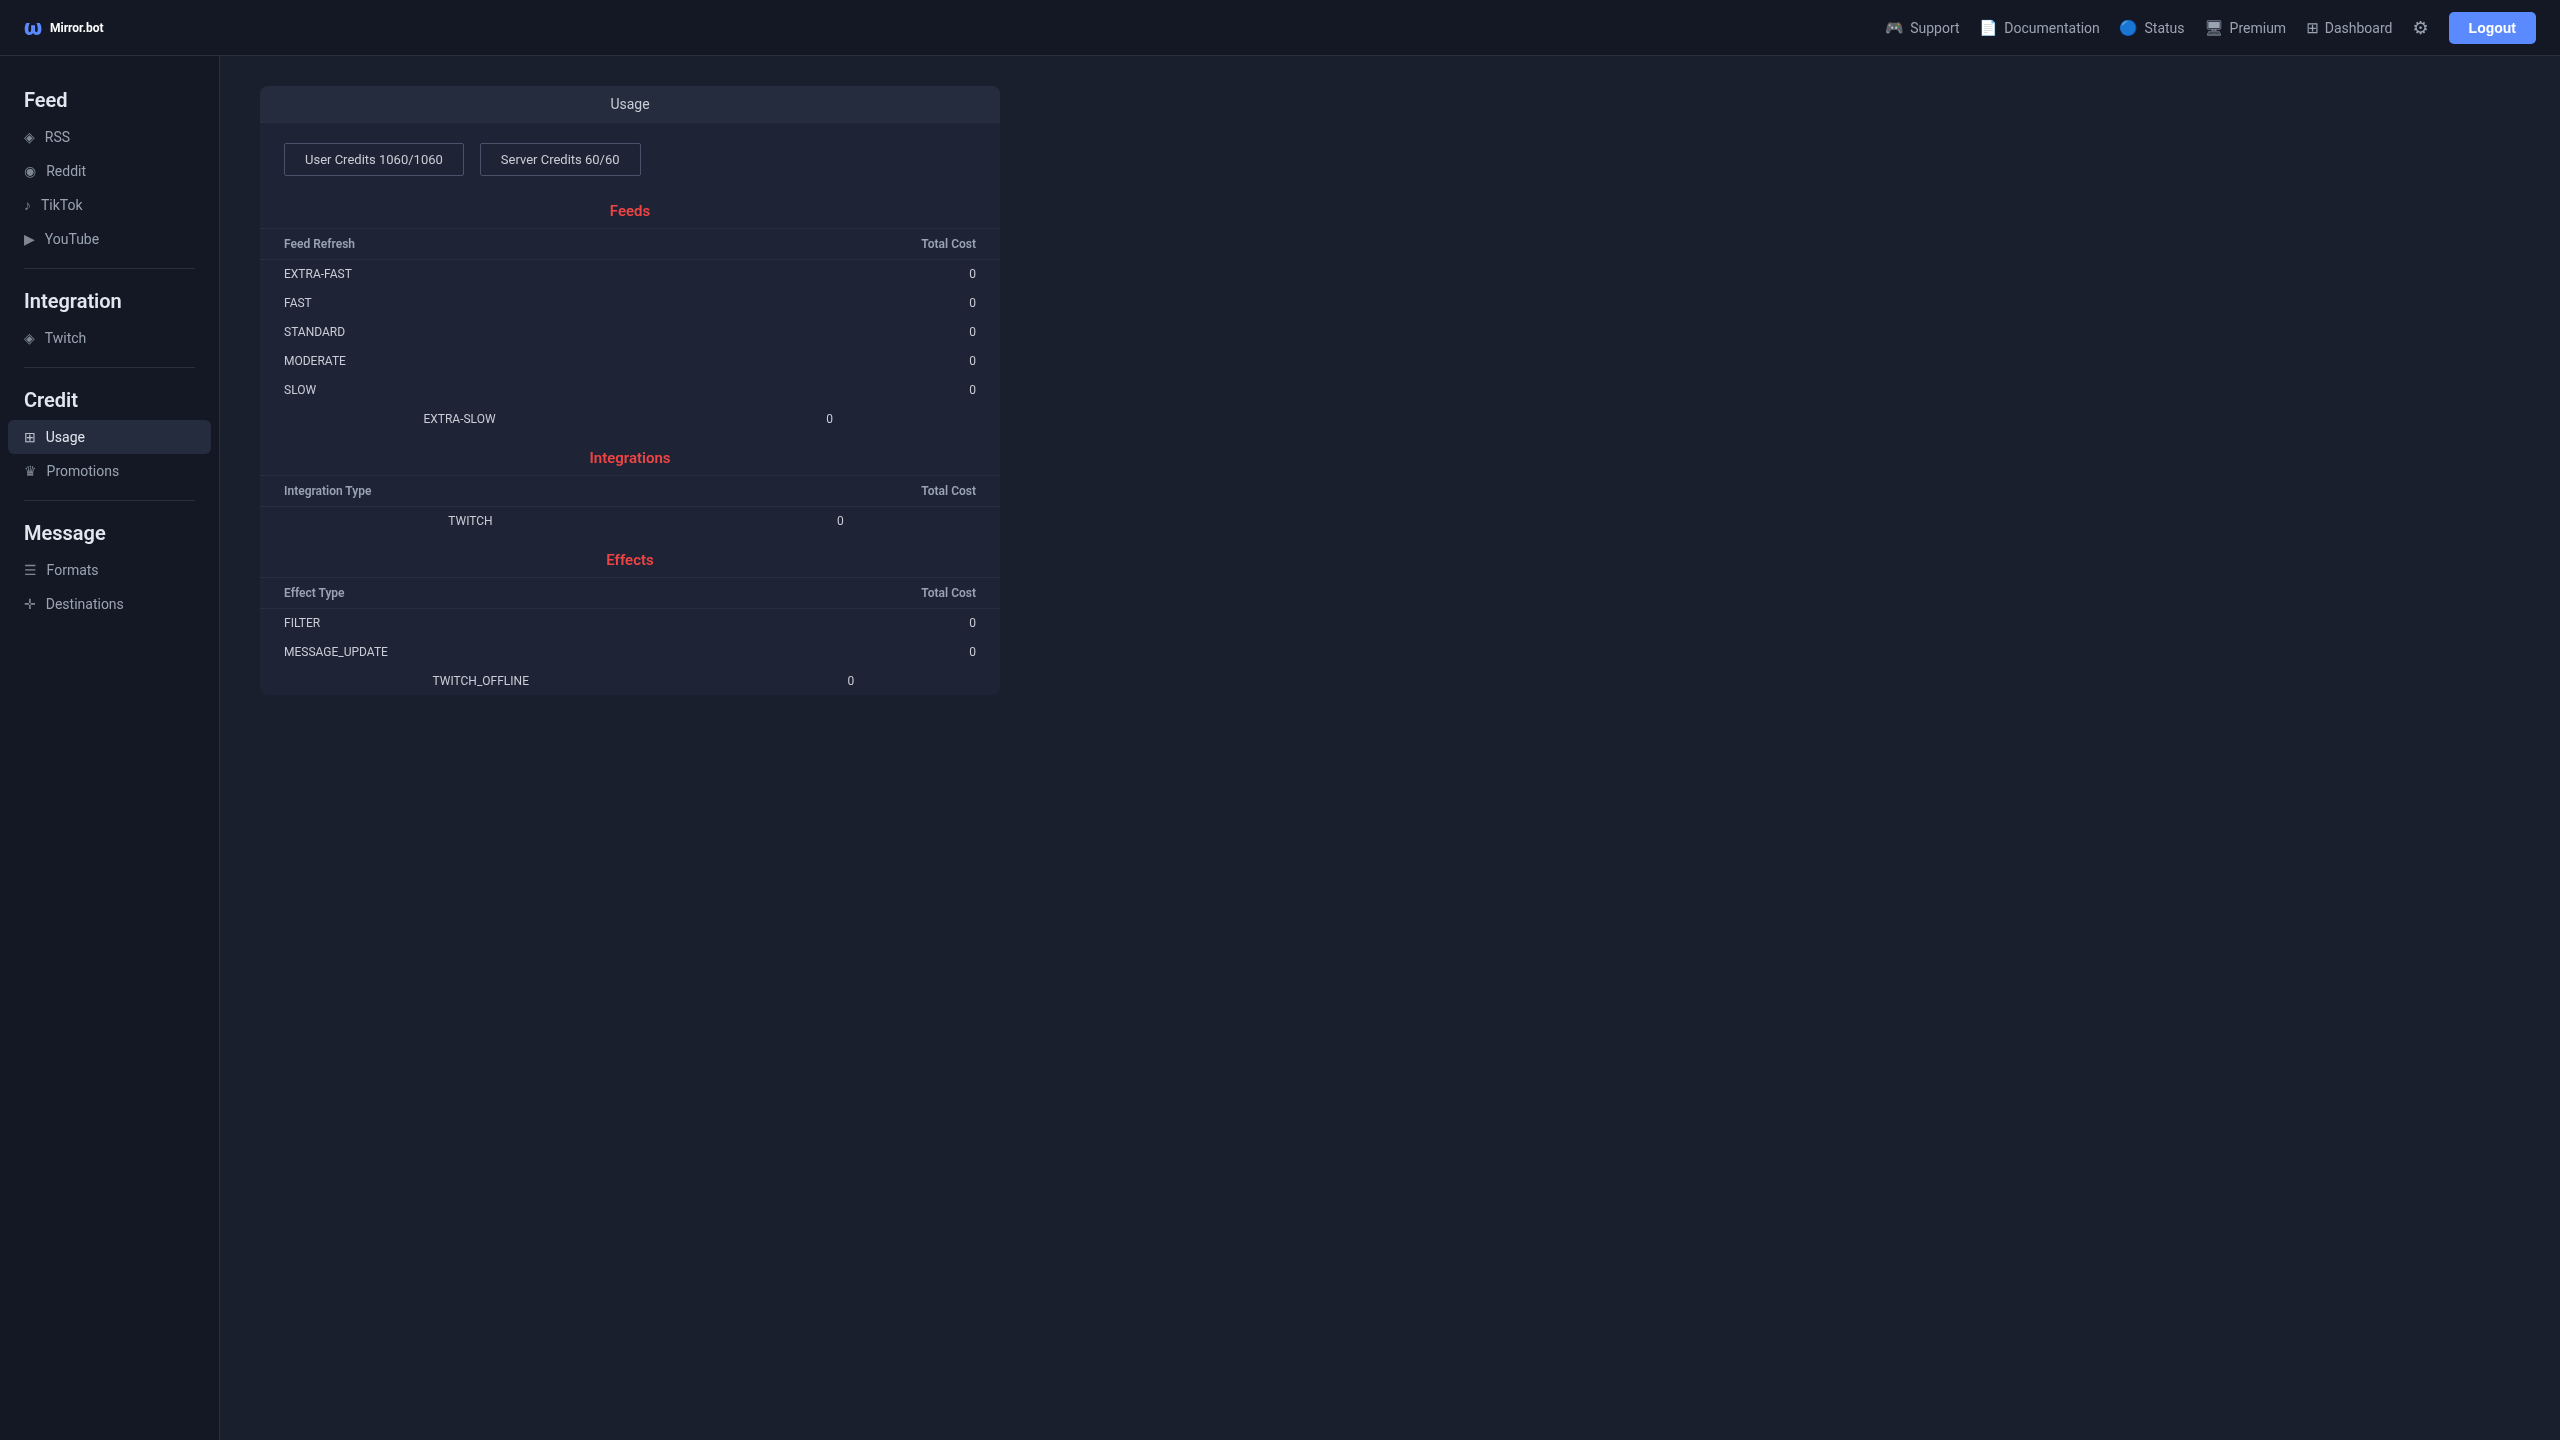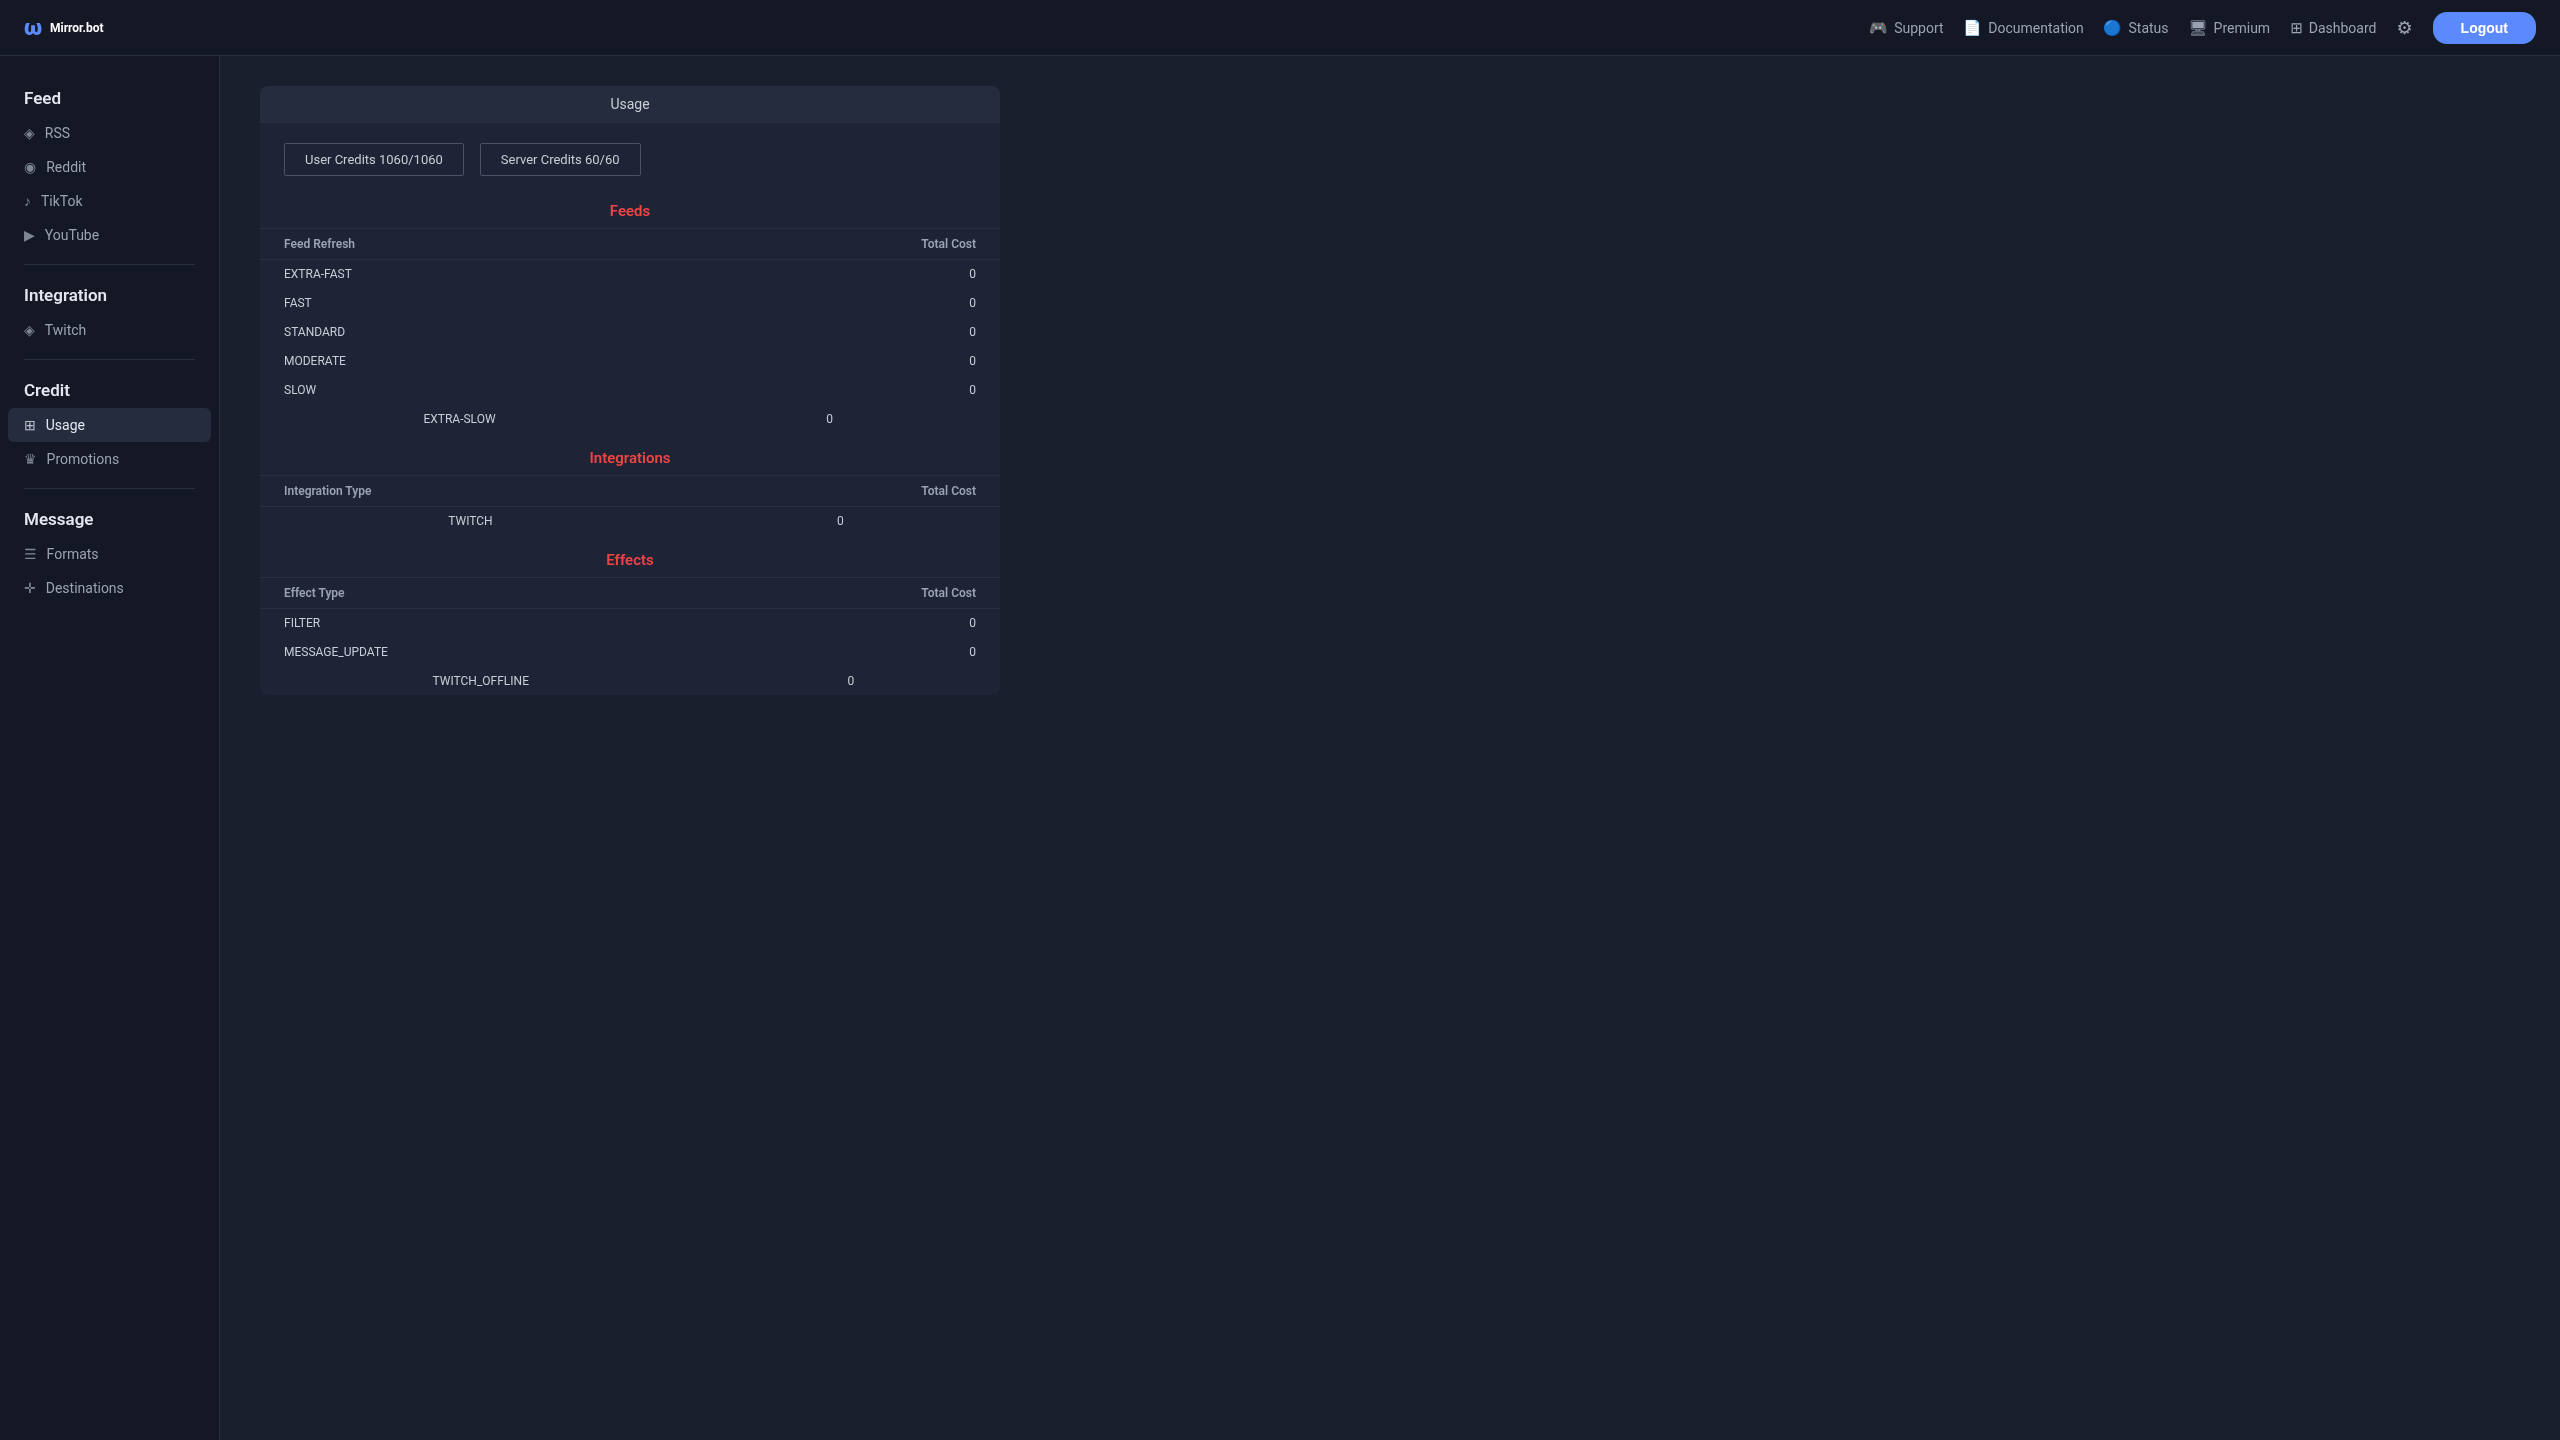--- a/index.html
+++ b/index.html
@@ -50,22 +50,22 @@
       color: #9aa3b2;
       font-size: 14px;
       cursor: pointer;
       text-decoration: none;
     }
     .nav-icon { font-size: 15px; }
     .btn-logout {
       background-color: #5b8aff;
       color: #fff;
       border: none;
-      border-radius: 14px;
-      padding: 8px 28px;
+      border-radius: 5px;
+      padding: 8px 20px;
       font-size: 14px;
       font-weight: 600;
       cursor: pointer;
     }
     .settings-btn {
       color: #9aa3b2;
       font-size: 18px;
       cursor: pointer;
       background: none;
       border: none;
@@ -80,21 +80,21 @@
     
     .sidebar {
       width: 220px;
       background-color: #141824;
       padding: 24px 0;
       border-right: 1px solid #2a2f3e;
       min-height: calc(100vh - 56px);
     }
     .sidebar-section-label {
       color: #e2e6ef;
-      font-size: 17px;
+      font-size: 20px;
       font-weight: 600;
       padding: 8px 24px 8px 24px;
     }
     .sidebar-item {
       display: flex;
       align-items: center;
       gap: 10px;
       padding: 9px 24px;
       color: #9aa3b2;
       font-size: 14px;

